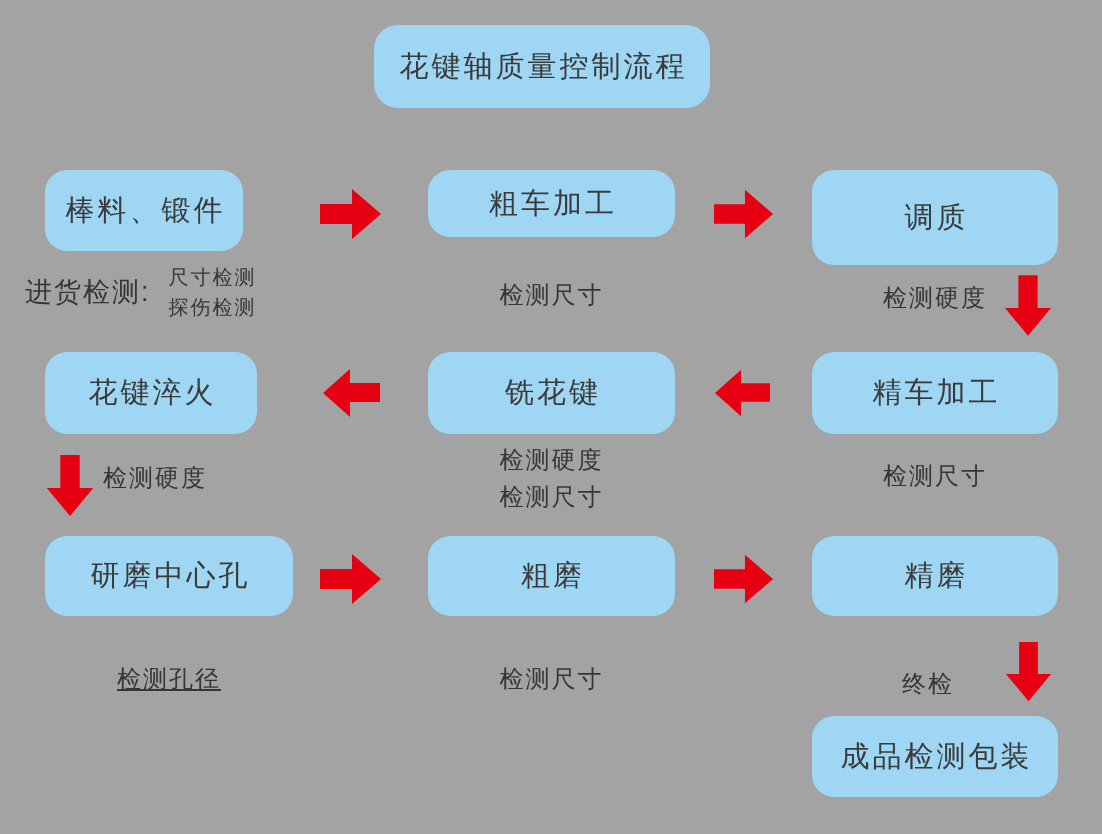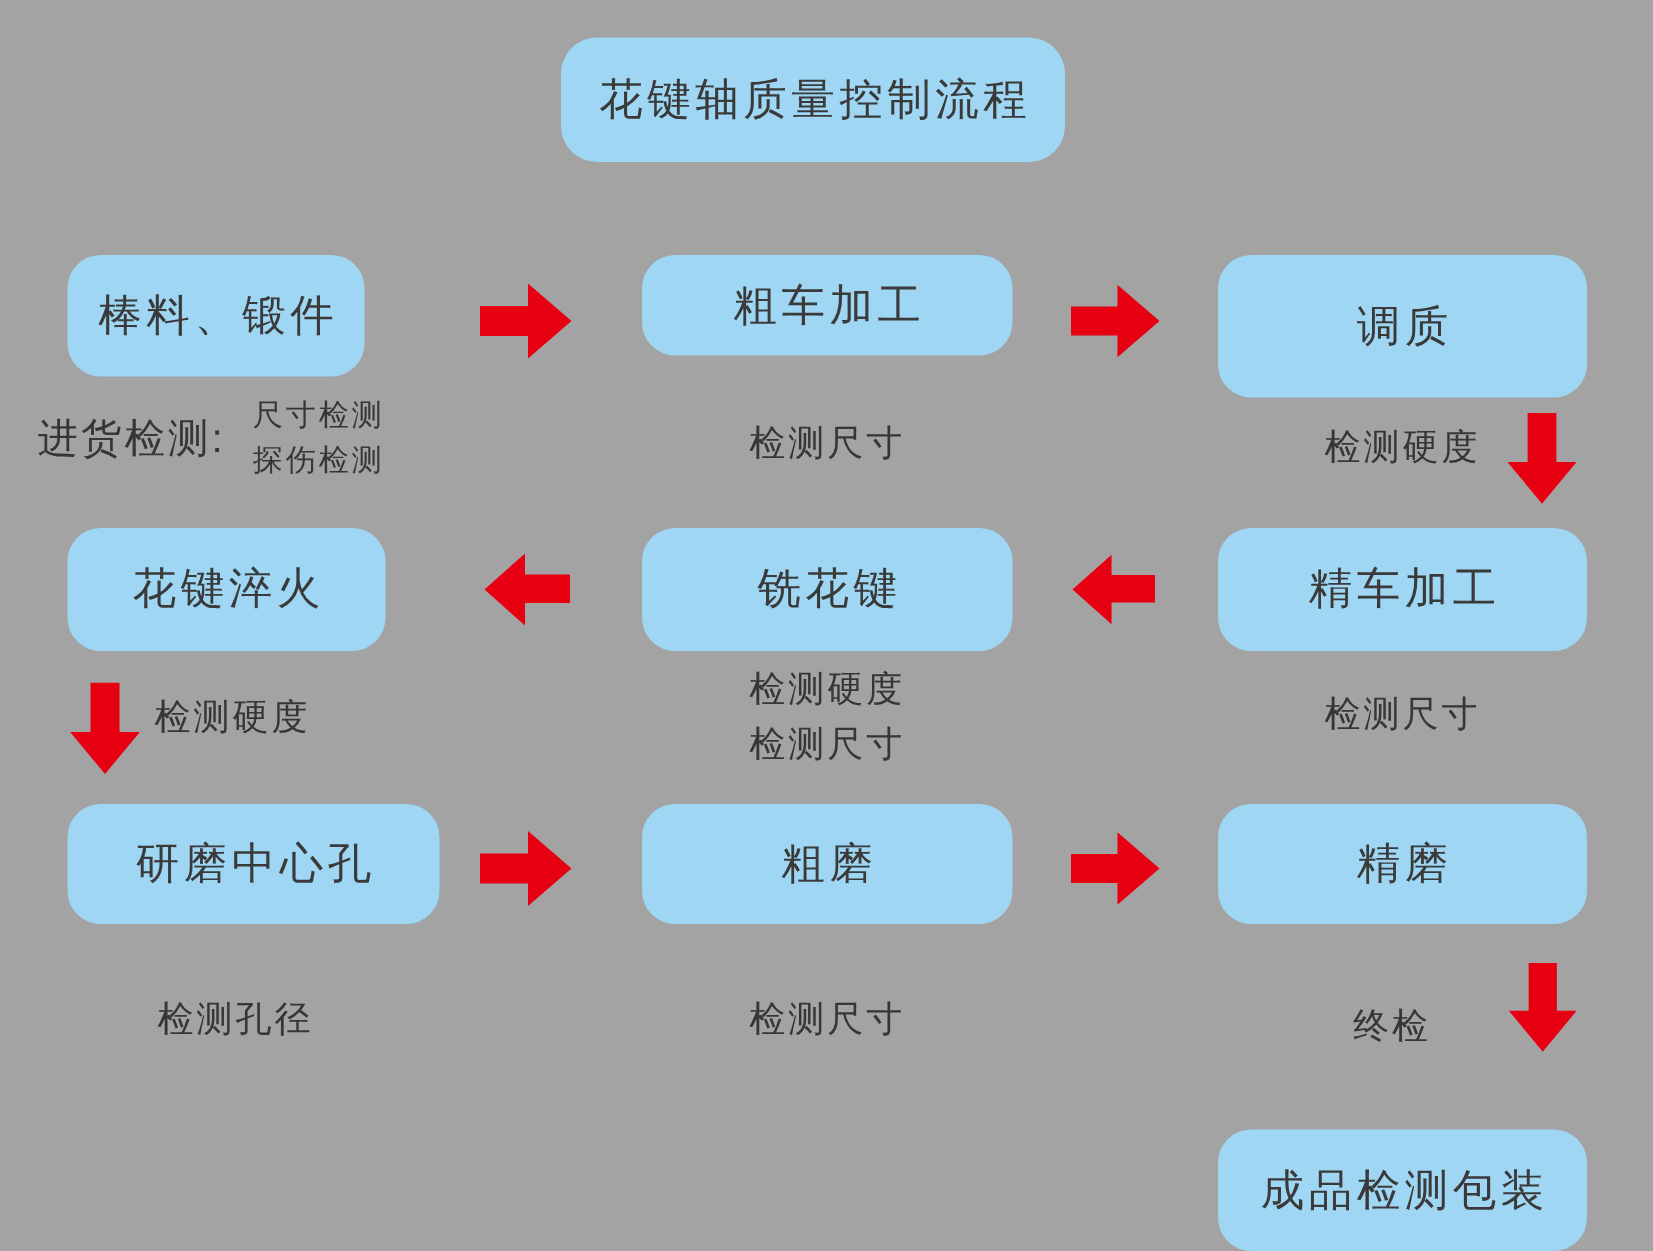--- a/index.html
+++ b/index.html
@@ -139,26 +139,26 @@
   </div>
   <div class="arrow" style="left:714px; top:553px; width:60px; height:52px;">
     <svg viewBox="0 0 62 52">
         <path d="M0,16 H32 V1 L61,26 L32,51 V36 H0 Z"></path>
       </svg>
   </div>
   <div class="box" style="left:812px; top:536px; width:246px; height:80px;">
     <span>精磨</span>
   </div>
 
-  <div class="label centered" style="left:33px; top:663px; width:248px;">检测孔径</div>
+  <div class="label centered" style="left:45px; top:663px; width:248px;text-decoration:underline;">检测孔径</div>
   <div class="label centered" style="left:428px; top:663px; width:247px;">检测尺寸</div>
   <div class="label" style="left:902px; top:668px;">终检</div>
   <div class="arrow" style="left:1005px; top:641px; width:47px; height:62px;">
     <svg viewBox="0 0 50 64">
         <path d="M15,0 H35 V34 H49 L25,63 L1,34 H15 Z"></path>
       </svg>
   </div>
 
-  <div class="box" style="left:812px; top:716px; width:246px; height:81px;margin-top:37px;">
+  <div class="box" style="left:812px; top:716px; width:246px; height:81px;">
     <span>成品检测包装</span>
   </div>
 
 </div>
 
 </body></html>

